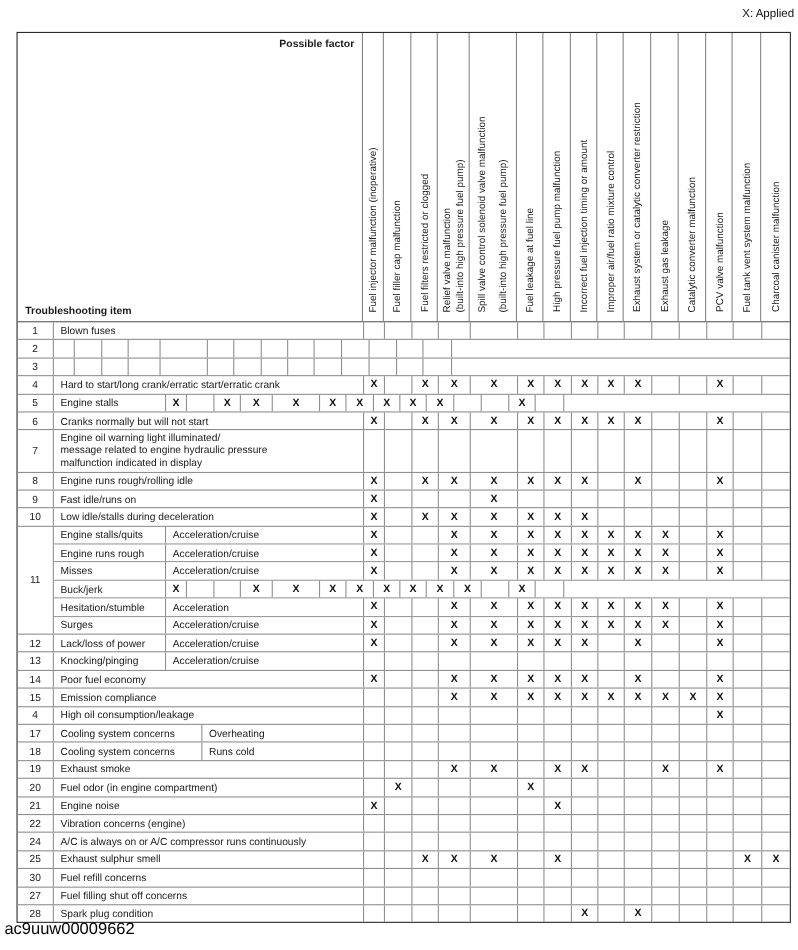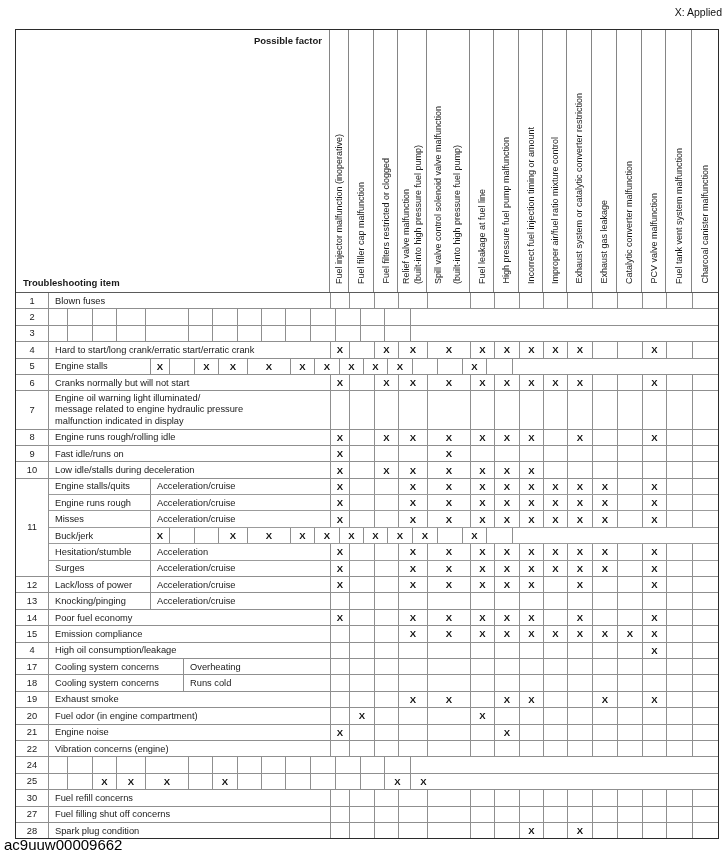--- a/index.html
+++ b/index.html
@@ -625,38 +625,40 @@
         <div class="cell mark" style="min-width: 24px; width: 24px;"></div>
         <div class="cell mark" style="min-width: 25px; width: 25px;"></div>
         <div class="cell mark" style="min-width: 25px; width: 25px;"></div>
         <div class="cell mark" style="min-width: 25px; width: 25px;"></div>
         <div class="cell mark" style="min-width: 24px; width: 24px;"></div>
         <div class="cell mark" style="min-width: 26px; width: 26px;"></div>
         <div class="cell mark" style="min-width: 25px; width: 25px;"></div>
       </div>
       <div class="trow">
         <div class="cell num">24</div>
+        <div class="cell lbl">A/C is always on or A/C compressor runs continuously</div>
         <div class="cell mark" style="min-width: 19px; width: 19px;"></div>
         <div class="cell mark" style="min-width: 25px; width: 25px;"></div>
         <div class="cell mark" style="min-width: 24px; width: 24px;"></div>
         <div class="cell mark" style="min-width: 29px; width: 29px;"></div>
         <div class="cell mark" style="min-width: 43px; width: 43px;"></div>
         <div class="cell mark" style="min-width: 24px; width: 24px;"></div>
         <div class="cell mark" style="min-width: 25px; width: 25px;"></div>
         <div class="cell mark" style="min-width: 24px; width: 24px;"></div>
         <div class="cell mark" style="min-width: 24px; width: 24px;"></div>
         <div class="cell mark" style="min-width: 25px; width: 25px;"></div>
         <div class="cell mark" style="min-width: 25px; width: 25px;"></div>
         <div class="cell mark" style="min-width: 25px; width: 25px;"></div>
         <div class="cell mark" style="min-width: 24px; width: 24px;"></div>
         <div class="cell mark" style="min-width: 26px; width: 26px;"></div>
         <div class="cell mark" style="min-width: 25px; width: 25px;"></div>
       </div>
       <div class="trow">
         <div class="cell num">25</div>
+        <div class="cell lbl">Exhaust sulphur smell</div>
         <div class="cell mark" style="min-width: 19px; width: 19px;"></div>
         <div class="cell mark" style="min-width: 25px; width: 25px;"></div>
         <div class="cell mark" style="min-width: 24px; width: 24px;">X</div>
         <div class="cell mark" style="min-width: 29px; width: 29px;">X</div>
         <div class="cell mark" style="min-width: 43px; width: 43px;">X</div>
         <div class="cell mark" style="min-width: 24px; width: 24px;"></div>
         <div class="cell mark" style="min-width: 25px; width: 25px;">X</div>
         <div class="cell mark" style="min-width: 24px; width: 24px;"></div>
         <div class="cell mark" style="min-width: 24px; width: 24px;"></div>
         <div class="cell mark" style="min-width: 25px; width: 25px;"></div>

